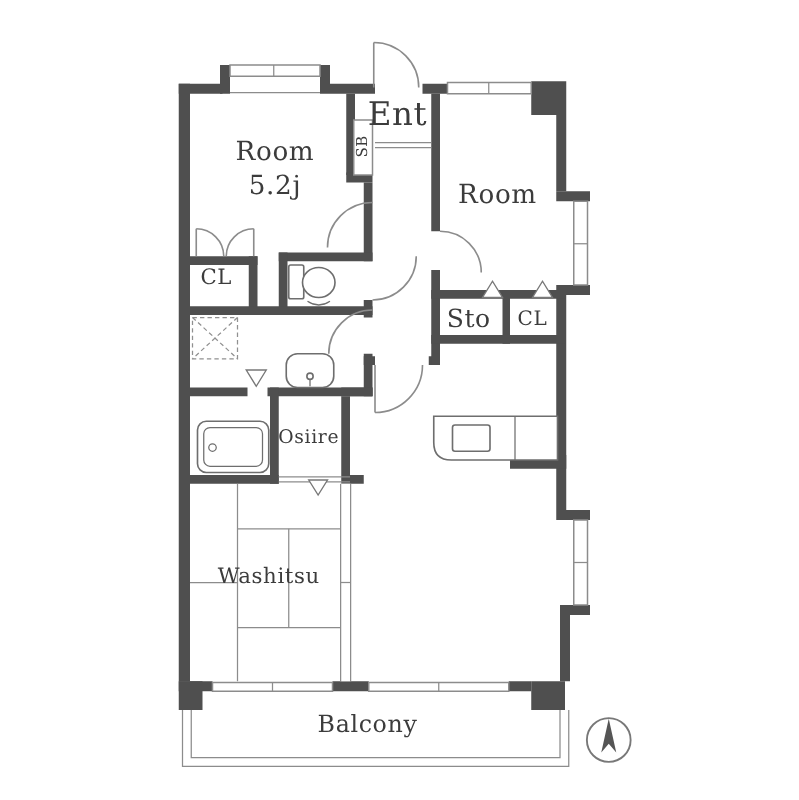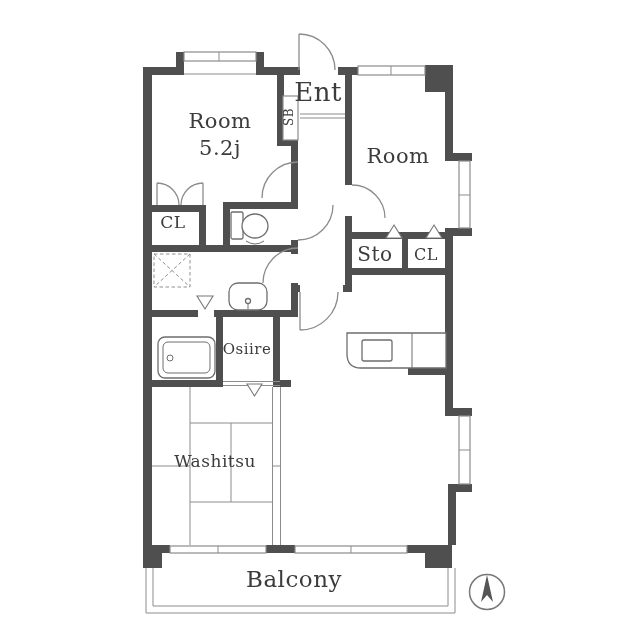--- a/index.html
+++ b/index.html
@@ -220,15 +220,15 @@
 
   <div class="lbl" style="left:247px;top:350px;font-size:15px">Osiire</div>
 
   <div class="lbl" style="left:215px;top:462px;font-size:17px">
     <div>Washitsu</div>
   </div>
 
   <div class="lbl" style="left:365px;top:443px;font-size:22px">
   </div>
 
-  <div class="lbl" style="left:294px;top:580px;font-size:23px">Balcony</div>
+  <div class="lbl" style="left:294px;top:580px;font-size:19px">Balcony</div>
 
 </div>
 
 </body></html>

